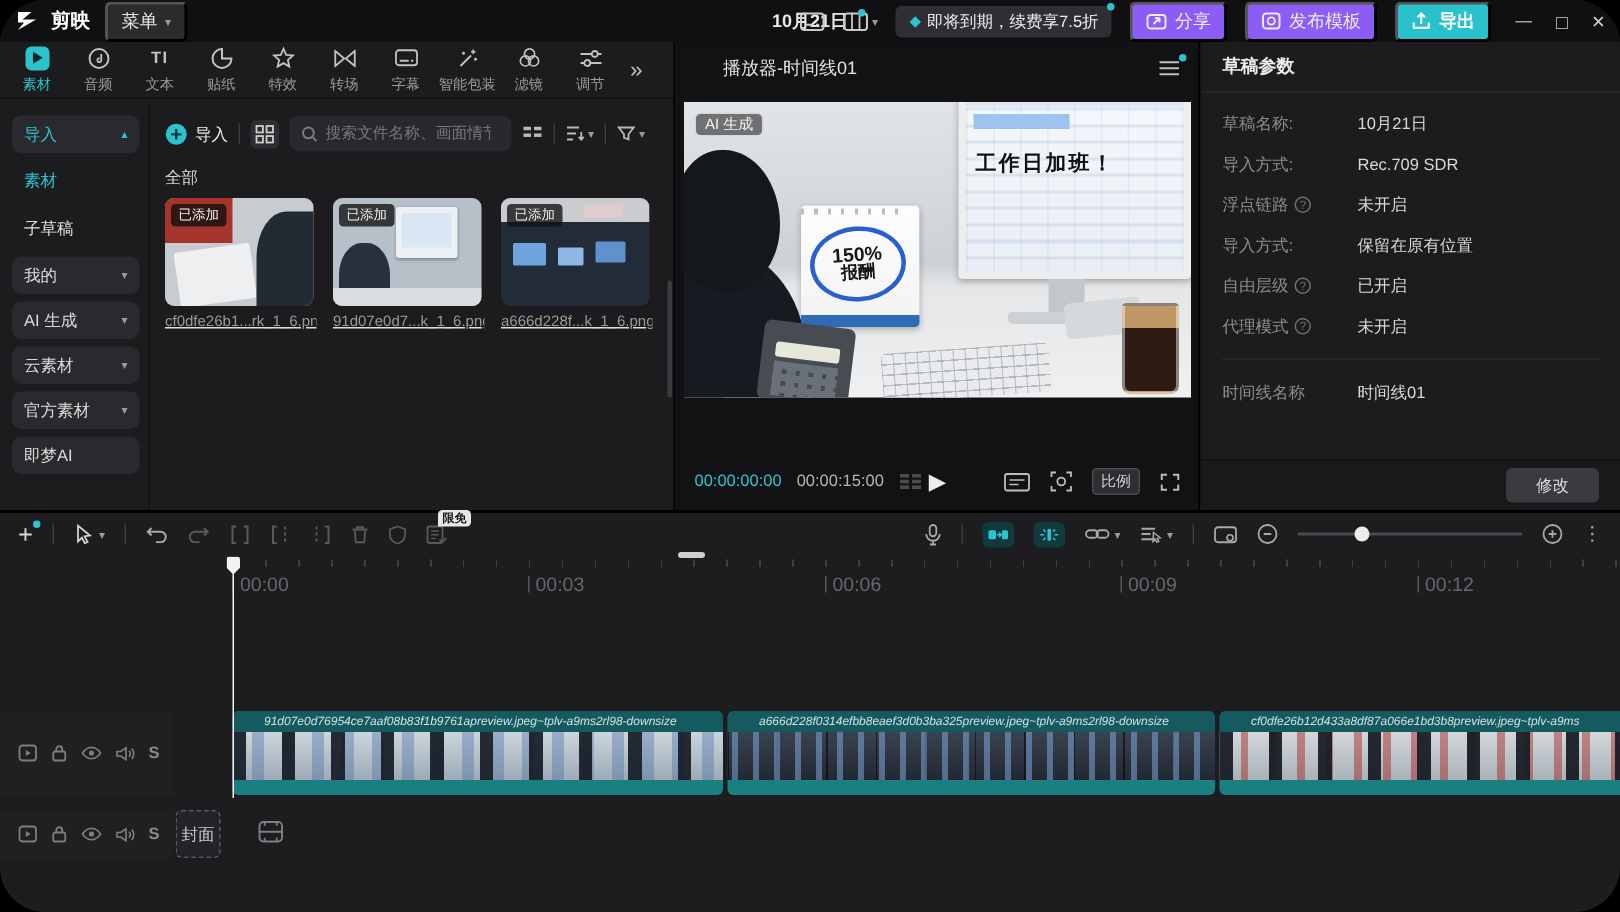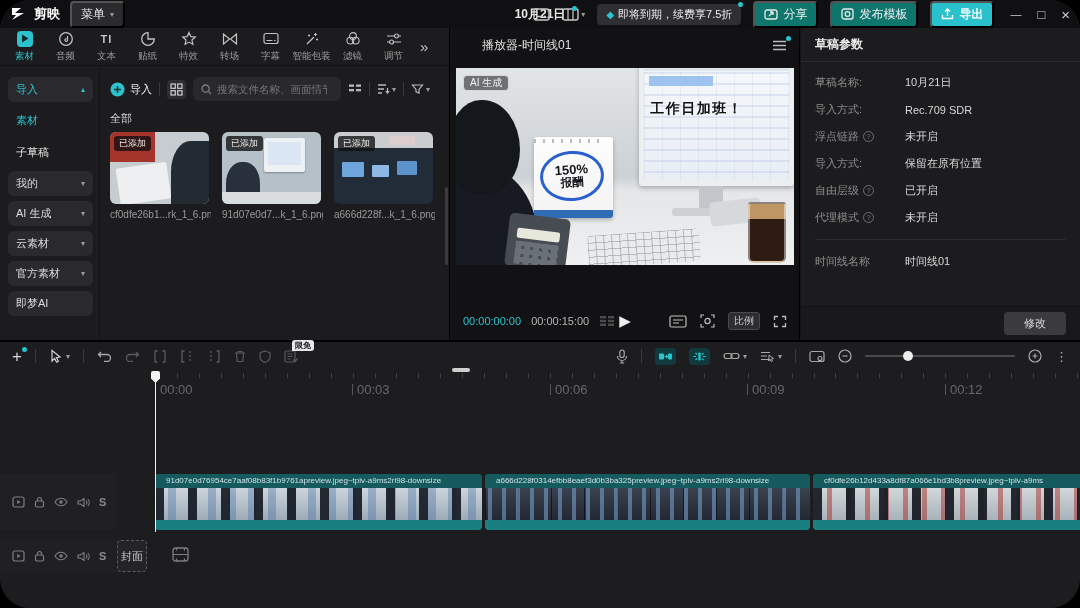--- a/index.html
+++ b/index.html
@@ -14,21 +14,21 @@
               display:flex; align-items:center; padding:0 10px; gap:10px; }
   .logo { display:flex; align-items:center; gap:6px; font-size:13px; font-weight:bold; color:#fff; }
   .menu-btn { position:relative; background:#2b2b2e; border-radius:4px; padding:3px 9px; font-size:12px;
               color:#e8e8e8; display:flex; align-items:center; gap:5px; }
   .tb-center { position:absolute; left:0; right:0; text-align:center; font-size:12px; font-weight:bold; color:#e8e8e8; pointer-events:none; }
   .tb-right { margin-left:auto; display:flex; align-items:center; gap:12px; z-index:2; }
   .tb-icon { color:#c9c9c9; position:relative; display:flex; align-items:center; gap:2px; }
   .promo { position:relative; background:#2e2e33; border-radius:4px; padding:3px 9px; font-size:11px; color:#ececec;
            display:flex; align-items:center; gap:4px; }
   .promo .gem { color:#2ac3ce; font-size:10px; }
-  .tb-btn { background:#0f766e; border-radius:4px; padding:3px 9px; font-size:12px; color:#ececec;
+  .tb-btn { background:#8b5cf6; border-radius:4px; padding:3px 9px; font-size:12px; color:#ececec;
             display:flex; align-items:center; gap:5px; }
   .tb-btn.export { background:#29c1cc; color:#fff; font-weight:bold; }
   .win-ctl { display:flex; align-items:center; gap:16px; color:#cfcfcf; font-size:13px; margin-left:4px; }
 
   
   .left-panel { position:absolute; left:0; top:28px; width:450px; height:312px; background:#1c1c1f; border-right:1px solid #000; }
   .ribbon { display:flex; align-items:center; height:38px; border-bottom:1px solid #111; padding-left:4px; }
   .tab { width:41px; display:flex; flex-direction:column; align-items:center; gap:3px; font-size:9.5px; color:#9c9c9c; }
   .tab .ticon { width:16px; height:16px; display:flex; align-items:center; justify-content:center; color:#c2c2c2; }
   .tab.active { color:#2ac3ce; }
@@ -52,21 +52,21 @@
   .vdiv { width:1px; height:14px; background:#3a3a3a; }
   .sel-grid { background:#2e2e32; border-radius:4px; padding:3px; color:#cfcfcf; }
   .search-box { flex:1; max-width:148px; height:24px; background:#29292d; border-radius:6px;
                 display:flex; align-items:center; gap:5px; padding:0 8px; color:#7c7c7c; }
   .search-box input { background:transparent; border:none; outline:none; color:#aaa; font-size:10.5px; width:110px; }
   .search-box input::placeholder { color:#777; }
   .mt-icon { color:#b9b9b9; display:flex; align-items:center; gap:2px; }
   .mt-icon .chev { font-size:8px; color:#9a9a9a; }
   .filter-all { margin:10px 0 6px 0; font-size:11px; color:#d6d6d6; }
   .thumbs { display:flex; gap:11px; }
-  .thumb { width:101px; }
+  .thumb { width:101px;text-decoration:underline; }
   .thumb-img { position:relative; width:99px; height:72px; border-radius:6px; overflow:hidden; background:#c7ccd1; }
   .badge { position:absolute; top:4px; left:4px; background:rgba(15,15,15,.78); color:#ececec; font-size:9px;
            padding:1px 5px; border-radius:3px; z-index:3; }
   .fname { margin-top:5px; font-size:10px; color:#9a9a9a; white-space:nowrap; overflow:hidden; }
   .art { position:absolute; }
   .vscroll { position:absolute; right:1px; top:120px; width:3px; height:78px; background:#3c3c40; border-radius:2px; }
 
   
   .player { position:absolute; left:451px; top:28px; width:349px; height:312px; background:#121214; border-right:1px solid #000; }
   .player-head { height:34px; display:flex; align-items:center; padding:0 12px; font-size:12px; color:#e2e2e2;margin-left:19px; }
@@ -171,22 +171,22 @@
                 color:#7e7e82; background:#202023; }
   .track-head .s-label { font-size:11px; font-weight:bold; color:#8a8a8e; }
   .row1 { top:132px; height:56px; }
   .row2 { top:198px; height:32px; }
   .cover-btn { position:absolute; left:117px; top:198px; width:30px; height:32px; background:#242428;
                border:1px dashed #5c5c60; border-radius:4px; color:#cccccc; font-size:11px;
                display:flex; align-items:center; justify-content:center; }
   .film-ic { position:absolute; left:172px; top:205px; color:#7e7e82; }
 
   .clip { position:absolute; top:132px; height:56px; border-radius:4px; overflow:hidden; background:#155a5e; }
-  .clip-name { height:14px; line-height:14px; background:#155a5e; color:#cfe2e2; font-size:8px; padding:0 11px;
-               white-space:nowrap; overflow:hidden; }
+  .clip-name { height:14px; line-height:14px; background:#155a5e; color:#cfe2e2; font-size:8px; padding:0 21px;
+               white-space:nowrap; overflow:hidden;font-style:italic; }
   .clip-frames { height:32px; }
   .frames-a { background:
       repeating-linear-gradient(90deg, rgba(22,27,36,.92) 0 9px, rgba(22,27,36,0) 9px 33px),
       repeating-linear-gradient(90deg, rgba(70,110,165,.38) 13px 21px, rgba(0,0,0,0) 21px 33px),
       linear-gradient(#ccd5dc,#9dabb7); }
   .frames-b { background:
       repeating-linear-gradient(90deg, rgba(125,165,215,.55) 3px 7px, rgba(0,0,0,0) 7px 17px),
       repeating-linear-gradient(90deg, rgba(0,0,0,.55) 0 1px, rgba(0,0,0,0) 1px 33px),
       linear-gradient(#39424f,#222833); }
   .frames-c { background:

